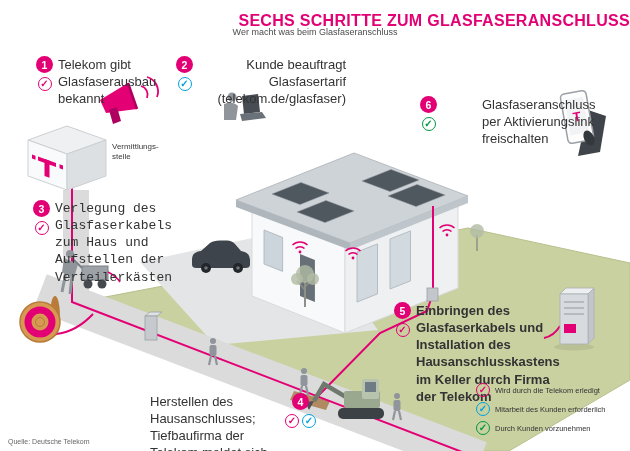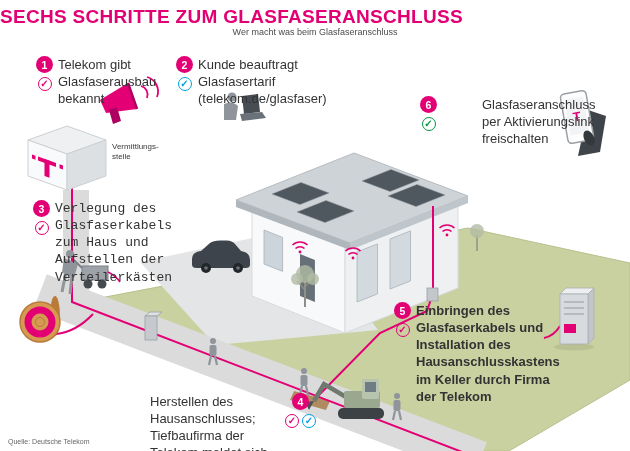--- a/index.html
+++ b/index.html
@@ -1,20 +1,20 @@
 <!DOCTYPE html>
 <html><head>
 <meta charset="utf-8">
 <style>
   html,body{margin:0;padding:0;background:#fff;}
   .canvas{position:relative;width:630px;height:451px;background:#fff;overflow:hidden;
           font-family:"Liberation Sans",sans-serif;}
   .scene{position:absolute;left:0;top:0;z-index:1;}
   .overlay{position:absolute;z-index:2;}
-  .title{left:0;right:0;top:6px;text-align:left;color:#E20074;font-size:19px;font-weight:bold;letter-spacing:.3px;}
+  .title{left:0;right:0;top:12px;text-align:right;color:#E20074;font-size:16px;font-weight:bold;letter-spacing:.3px;}
   .subtitle{left:0;right:0;top:27px;text-align:center;color:#4b4b4b;font-size:9px;}
   .step{display:flex;gap:5px;align-items:flex-start;}
   .badge-col{display:flex;flex-direction:column;align-items:center;gap:4px;}
   .check-pair{display:flex;gap:3px;}
   .num{width:17px;height:17px;border-radius:50%;background:#E20074;color:#fff;font-size:10.5px;font-weight:bold;
        display:flex;align-items:center;justify-content:center;flex:0 0 auto;}
   .check{width:12px;height:12px;border-radius:50%;border:1.6px solid;display:flex;align-items:center;justify-content:center;flex:0 0 auto;}
   .check::before{content:"\2713";font-size:10px;font-weight:bold;line-height:1;}
   .check.magenta{color:#E20074;border-color:#E20074;}
   .check.blue{color:#00A1DE;border-color:#00A1DE;}
@@ -203,21 +203,21 @@
       <span class="check magenta"></span>
     </div>
     <div class="step-text" style="width:92px;">Telekom gibt Glasfaserausbau bekannt</div>
   </div>
 
   <div class="overlay step" style="left:176px;top:56px;width:176px;">
     <div class="badge-col">
       <div class="num">2</div>
       <span class="check blue"></span>
     </div>
-    <div class="step-text" style="width:148px;">Kunde beauftragt Glasfasertarif (telekom.de/glasfaser)</div>
+    <div class="step-text" style="width:148px;text-align:right;">Kunde beauftragt Glasfasertarif (telekom.de/glasfaser)</div>
   </div>
 
   <div class="overlay vs-label" style="left:112px;top:142px;">Vermittlungs-stelle</div>
 
   <div class="overlay step" style="left:33px;top:200px;width:170px;">
     <div class="badge-col">
       <div class="num">3</div>
       <span class="check magenta"></span>
     </div>
     <div class="step-text" style="width:140px;font-family:Liberation Mono, monospace;">Verlegung des Glasfaserkabels zum Haus und Aufstellen der Verteilerkästen</div>
@@ -243,16 +243,30 @@
   </div>
 
   <div class="overlay step" style="left:420px;top:96px;">
     <div class="badge-col">
       <div class="num">6</div>
       <span class="check green"></span>
     </div>
     <div class="step-text" style="width:112px;margin-left:40px;">Glasfaseranschluss per Aktivierungslink freischalten</div>
   </div>
 
+  <div class="overlay legend" style="left:476px;top:383px;">
+    <div class="legend-row">
+      <span class="check magenta"></span>
+      <span class="legend-label">Wird durch die Telekom erledigt</span>
+    </div>
+    <div class="legend-row">
+      <span class="check blue"></span>
+      <span class="legend-label">Mitarbeit des Kunden erforderlich</span>
+    </div>
+    <div class="legend-row">
+      <span class="check green"></span>
+      <span class="legend-label">Durch Kunden vorzunehmen</span>
+    </div>
+  </div>
 
   <div class="overlay source" style="left:8px;top:438px;">Quelle: Deutsche Telekom</div>
 
 </div>
 
 </body></html>

